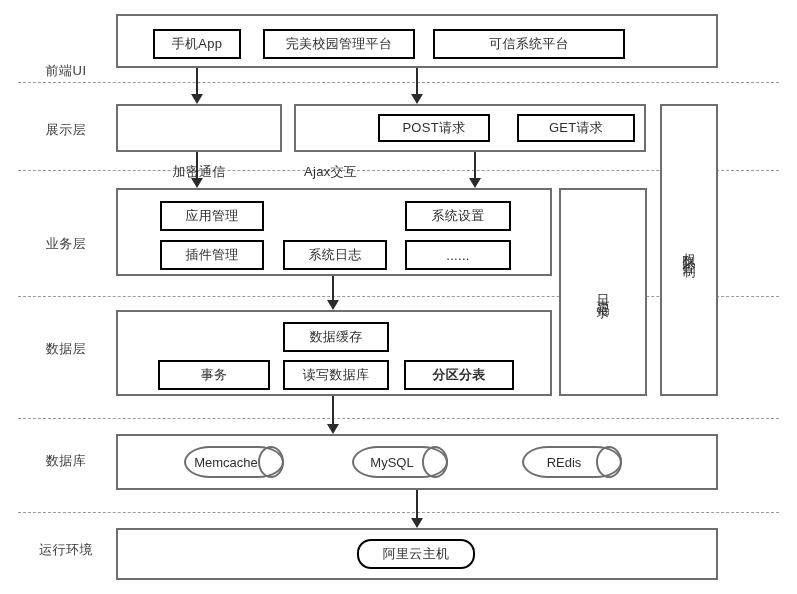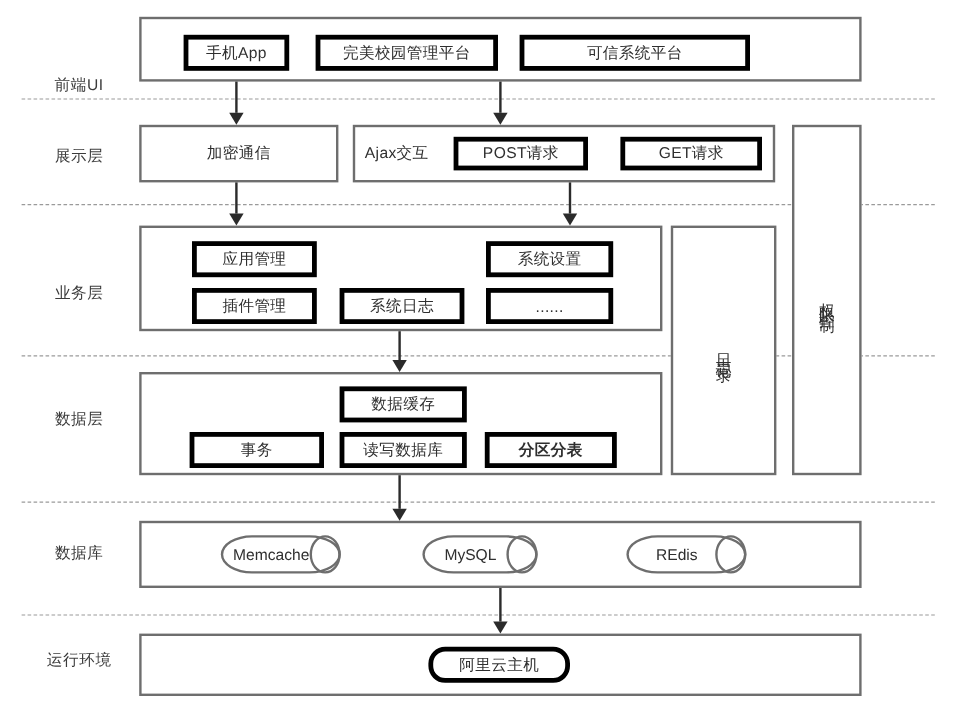--- a/index.html
+++ b/index.html
@@ -40,37 +40,38 @@
   
   .band{
     position:absolute;
     box-sizing:border-box;
     border:2px solid #6e6e6e;
     background:#ffffff;
   }
   .node{
     position:absolute;
     box-sizing:border-box;
-    border:4px solid #000000;
+    border:2px solid #000000;
     background:#ffffff;
     display:flex;
     align-items:center;
     justify-content:center;
     font-size:13px;
     color:#2f2f2f;
     white-space:nowrap;
     letter-spacing:.3px;
   }
   .inline-text{
     position:absolute;
     font-size:13px;
     color:#2f2f2f;
     display:flex;
     align-items:center;
     letter-spacing:.3px;
+    margin-top:44px;
   }
 
   
   .vnode{
     position:absolute;
     box-sizing:border-box;
     border:2px solid #6e6e6e;
     background:#ffffff;
     display:flex;
     align-items:center;

